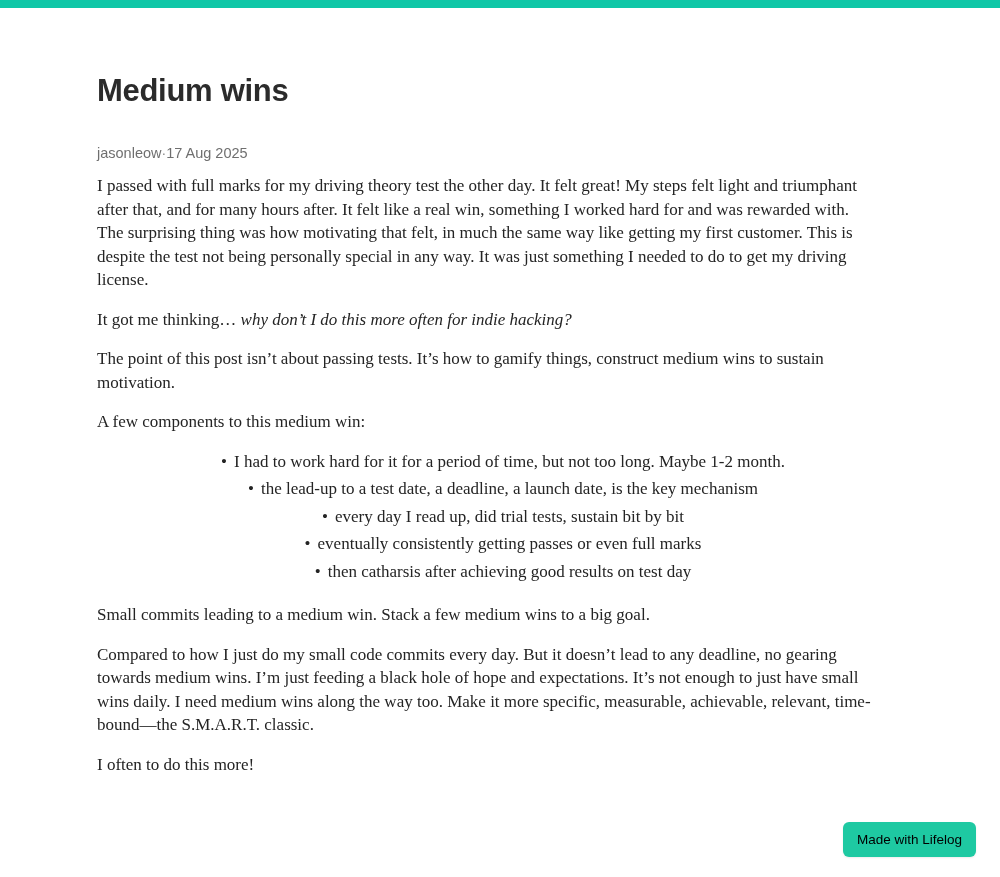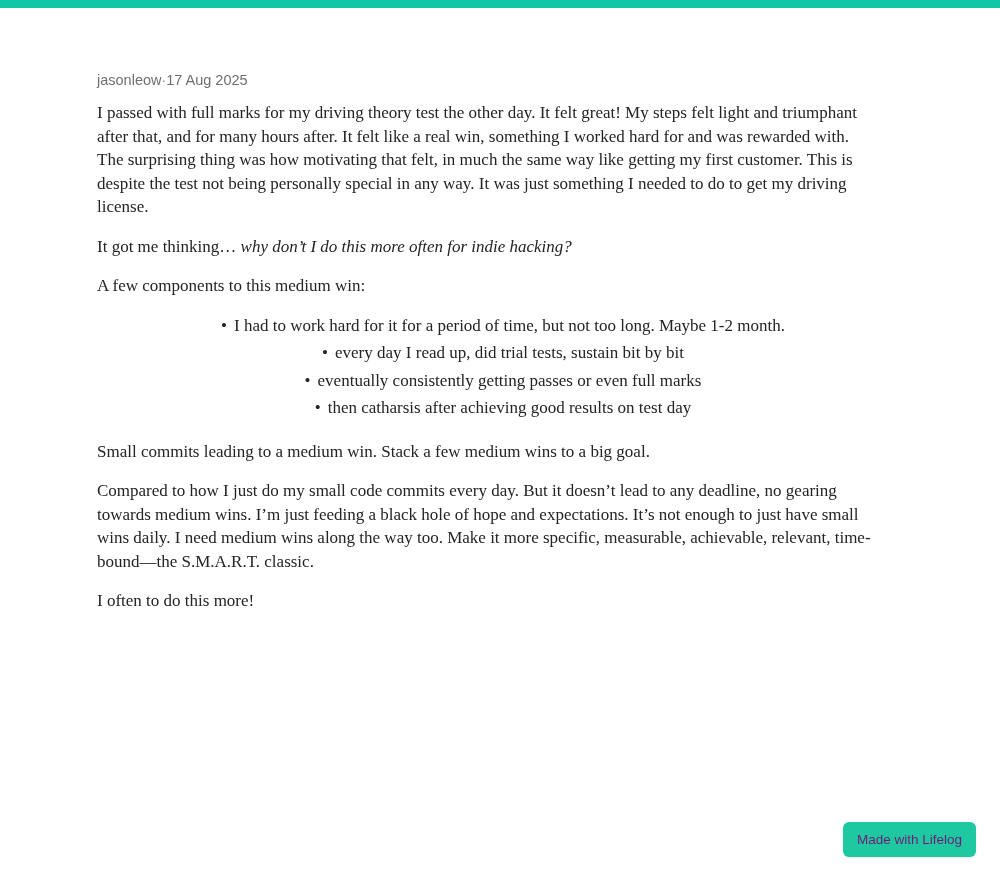--- a/index.html
+++ b/index.html
@@ -85,36 +85,39 @@
     border: none;
     box-shadow: 0 1px 2px rgba(0,0,0,0.08);
   }
 </style>
 </head>
 <body style="background: rgb(255, 255, 255);">
 
 <div class="topbar" style="background: rgb(15, 199, 167);"></div>
 
 <main class="container">
+  <h1 class="post-title">Medium wins</h1>
 
   <div class="meta">
     <span>jasonleow</span>
     <span class="dot">·</span>
     <span>17 Aug 2025</span>
   </div>
 
   <div class="post-body" id="post-body">
       <p><span>I passed with full marks for my driving theory test the other day. It felt great! My steps felt light and triumphant after that, and for many hours after. It felt like a real win, something I worked hard for and was rewarded with. The surprising thing was how motivating that felt, in much the same way like getting my first customer. This is despite the test not being personally special in any way. It was just something I needed to do to get my driving license.</span></p>
       <p><span>It got me thinking… </span><span class="em">why don’t I do this more often for indie hacking?</span></p>
+      <p><span>The point of this post isn’t about passing tests. It’s how to gamify things, construct medium wins to sustain motivation.</span></p>
       <p><span>A few components to this medium win:</span></p>
       <ul>
         <li><span class="bullet">•</span><span>I had to work hard for it for a period of time, but not too long. Maybe 1-2 month.</span></li>
+        <li><span class="bullet">•</span><span>the lead-up to a test date, a deadline, a launch date, is the key mechanism</span></li>
         <li><span class="bullet">•</span><span>every day I read up, did trial tests, sustain bit by bit</span></li>
         <li><span class="bullet">•</span><span>eventually consistently getting passes or even full marks</span></li>
         <li><span class="bullet">•</span><span>then catharsis after achieving good results on test day</span></li>
       </ul>
       <p><span>Small commits leading to a medium win. Stack a few medium wins to a big goal.</span></p>
       <p><span>Compared to how I just do my small code commits every day. But it doesn’t lead to any deadline, no gearing towards medium wins. I’m just feeding a black hole of hope and expectations. It’s not enough to just have small wins daily. I need medium wins along the way too. Make it more specific, measurable, achievable, relevant, time-bound—the S.M.A.R.T. classic.</span></p>
       <p><span>I often to do this more!</span></p>
     </div>
 </main>
 
-<a class="badge" style="background: rgb(30, 201, 162); color: #701a75;">Made with Lifelog</a>
+<a class="badge" style="background: rgb(30, 201, 162); color: #000000;">Made with Lifelog</a>
 
 </body></html>

